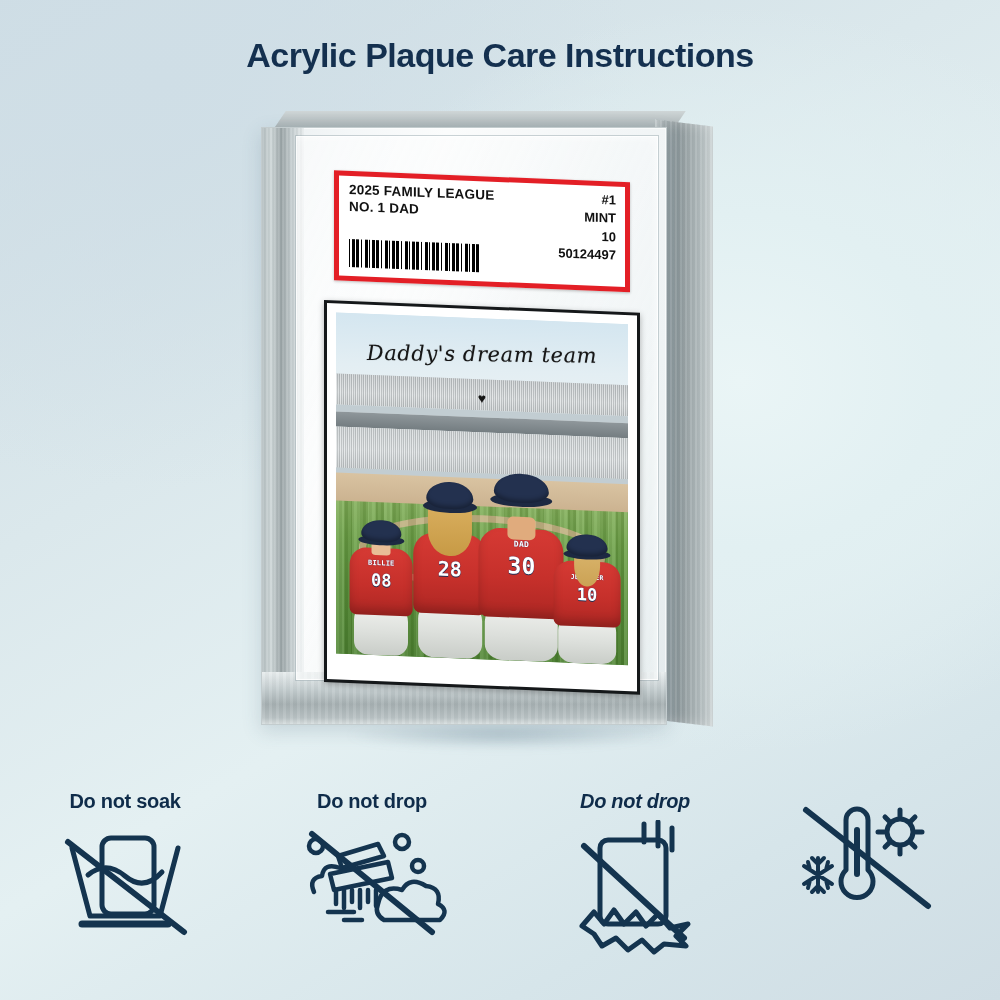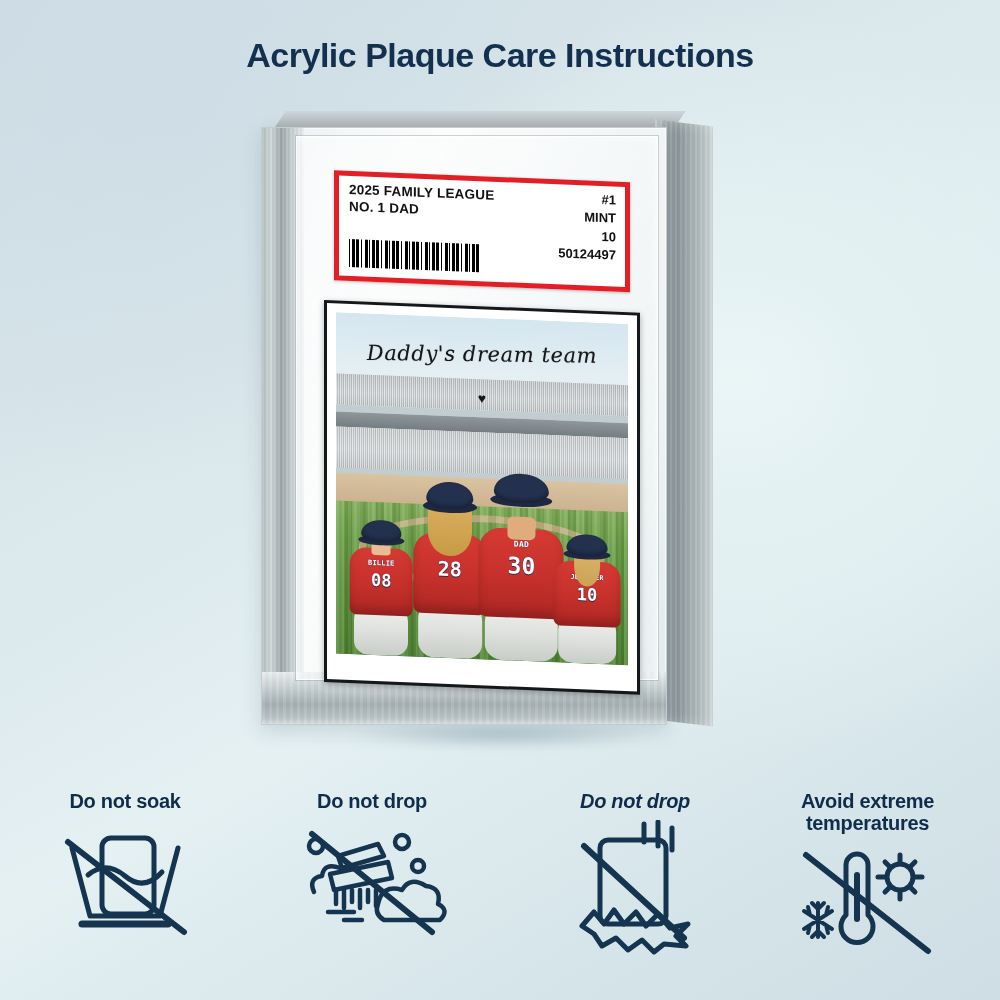--- a/index.html
+++ b/index.html
@@ -382,24 +382,20 @@
             <path d="M84 4 L84 22 M98 2 L98 26 M112 8 L112 30"></path>
             <rect x="40" y="20" width="66" height="84" rx="8"></rect>
             <path d="M22 106 L34 92 L44 104 L54 90 L64 104 L76 92 L86 106 L98 94 L110 108 L128 104 L116 116 L126 126 L104 124 L94 132 L82 120 L68 130 L56 118 L42 126 L34 114 Z"></path>
             <path d="M24 26 L124 118" stroke-width="6"></path>
           </g>
         </svg>
       </div>
     </div>
 
     <div class="care-item" style="left:740px;width:255px;">
-      <div class="care-label">
-        <div>Avoid extreme</div>
-        <div>temperatures</div>
-      </div>
       <div class="care-icon">
         <svg width="160" height="115" viewBox="0 0 160 115">
           <g fill="none" stroke="#14344f" stroke-width="5" stroke-linecap="round" stroke-linejoin="round">
             <path d="M58 22 a11 11 0 0 1 22 0 L80 72 a16 16 0 1 1 -22 0 Z"></path>
             <path d="M69 32 L69 76" stroke-width="6"></path>
             <circle cx="112" cy="34" r="13"></circle>
             <path d="M112 12 L112 18 M112 50 L112 56 M90 34 L96 34 M128 34 L134 34
                      M97 19 L101 23 M123 45 L127 49 M127 19 L123 23 M101 45 L97 49"></path>
             <path d="M30 60 L30 94 M16 68 L44 86 M44 68 L16 86
                      M30 66 L24 60 M30 66 L36 60 M30 88 L24 94 M30 88 L36 94

